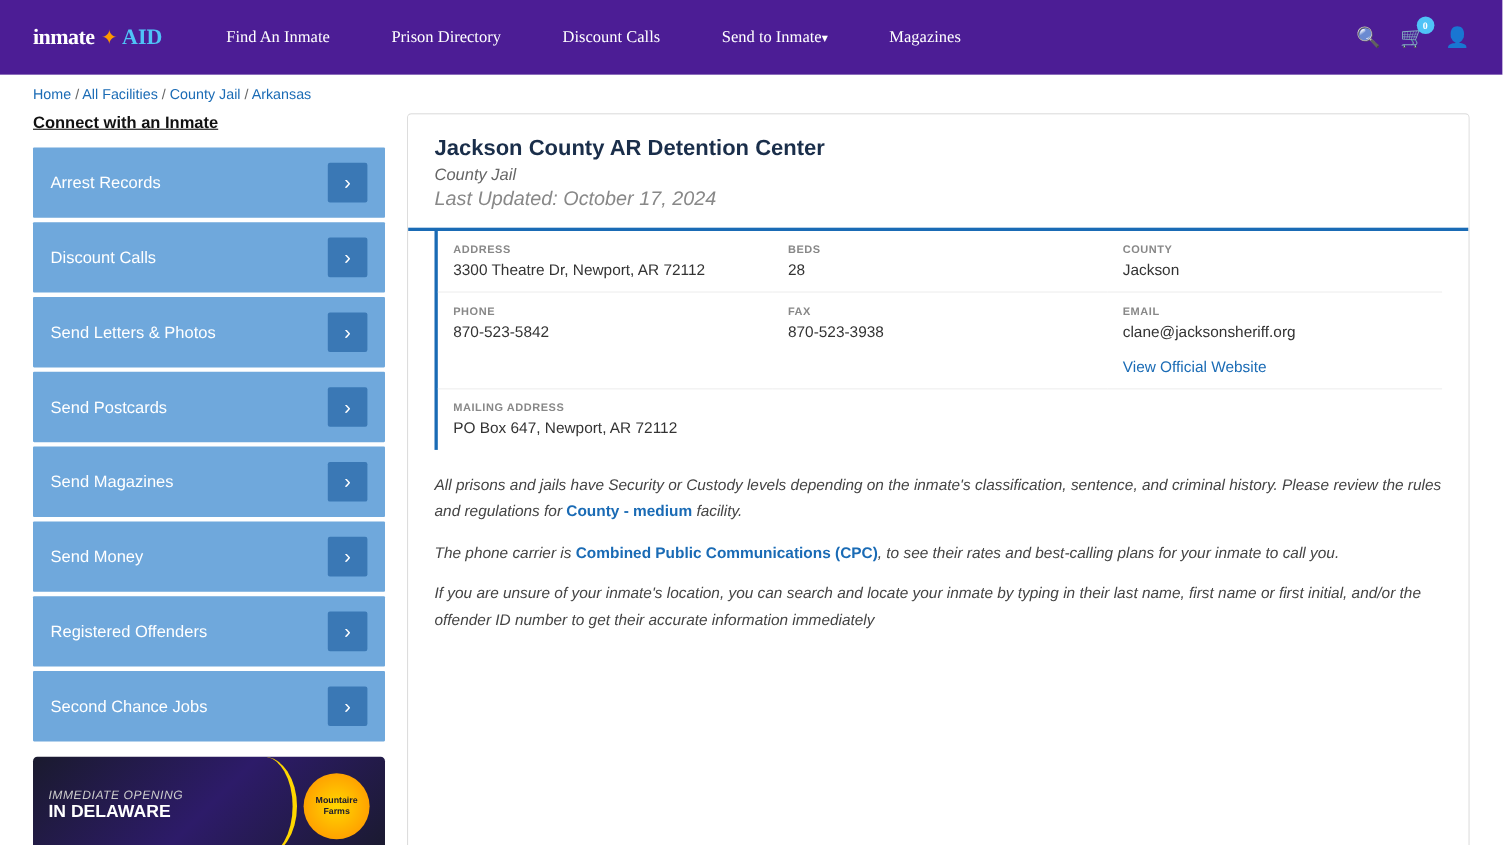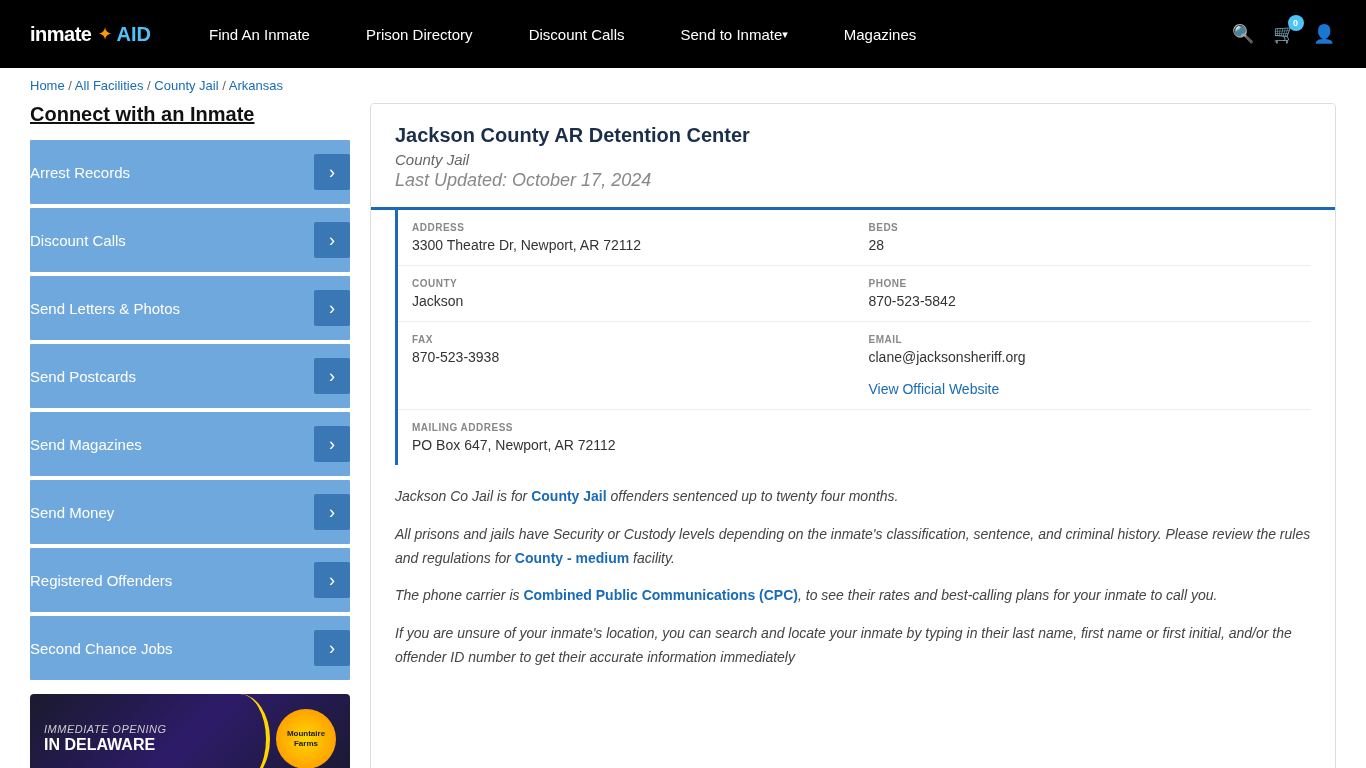--- a/index.html
+++ b/index.html
@@ -1,25 +1,26 @@
 <!DOCTYPE html>
 <html><head>
   <meta charset="utf-8">
   <style>
     * { margin: 0; padding: 0; box-sizing: border-box; }
     body { font-family: Arial, sans-serif; font-size: 14px; color: #333; background: #fff; }
 
     
     .header {
-      background: #000000;
+      background: #4c1d95;
       display: flex;
       align-items: center;
       padding: 0 30px;
       height: 68px;
       gap: 30px;
+      font-family: Liberation Serif, serif;
     }
     .logo {
       display: flex;
       align-items: center;
       gap: 4px;
       flex-shrink: 0;
     }
     .logo-text {
       color: white;
       font-size: 20px;
@@ -104,38 +105,38 @@
       gap: 20px;
       max-width: 1366px;
     }
 
     
     .sidebar {
       width: 320px;
       flex-shrink: 0;
     }
     .sidebar-title {
-      font-size: 20px;
+      font-size: 15px;
       font-weight: bold;
       text-decoration: underline;
       margin-bottom: 14px;
       color: #111;
     }
     .sidebar-menu {
       display: flex;
       flex-direction: column;
       gap: 4px;
     }
     .sidebar-item {
       background: #6fa8dc;
       color: white;
       display: flex;
       align-items: center;
       justify-content: space-between;
-      padding: 14px 0;
+      padding: 14px 16px;
       cursor: pointer;
       font-size: 15px;
       border-radius: 1px;
     }
     .sidebar-arrow {
       background: #3a78b5;
       width: 36px;
       height: 36px;
       display: flex;
       align-items: center;
@@ -226,21 +227,21 @@
     .detail-updated {
       font-size: 18px;
       color: #888;
       font-style: italic;
       margin-top: 2px;
     }
 
     
     .info-grid {
       display: grid;
-      grid-template-columns: 1fr 1fr;
+      grid-template-columns: 1fr 1fr 1fr;
       gap: 0;
       border-left: 3px solid #1a6bb5;
       margin: 0 24px 20px 24px;
       background: #fff;
     }
     .info-cell {
       padding: 12px 14px;
       border-bottom: 1px solid #eee;
     }
     .info-label {
@@ -413,23 +414,20 @@
         <div class="info-cell" style="border-bottom:none;">
           <div class="info-label">MAILING ADDRESS</div>
           <div class="info-value">PO Box 647, Newport, AR 72112</div>
         </div>
 
         <div class="info-cell" style="border-bottom:none;"></div>
       </div>
 
       <div class="description">
         <p>
-          <span>Jackson Co Jail is for </span><span class="desc-bold-blue">County Jail</span><span> offenders sentenced up to twenty four months.</span>
-        </p>
-        <p>
           <span>All prisons and jails have Security or Custody levels depending on the inmate's classification, sentence, and criminal history. Please review the rules and regulations for </span><span class="desc-bold-blue">County - medium</span><span> facility.</span>
         </p>
         <p>
           <span>The phone carrier is </span><span class="desc-bold-blue">Combined Public Communications (CPC)</span><span>, to see their rates and best-calling plans for your inmate to call you.</span>
         </p>
         <p>
           <span>If you are unsure of your inmate's location, you can search and locate your inmate by typing in their last name, first name or first initial, and/or the offender ID number to get their accurate information immediately</span>
         </p>
       </div>
     </div>

